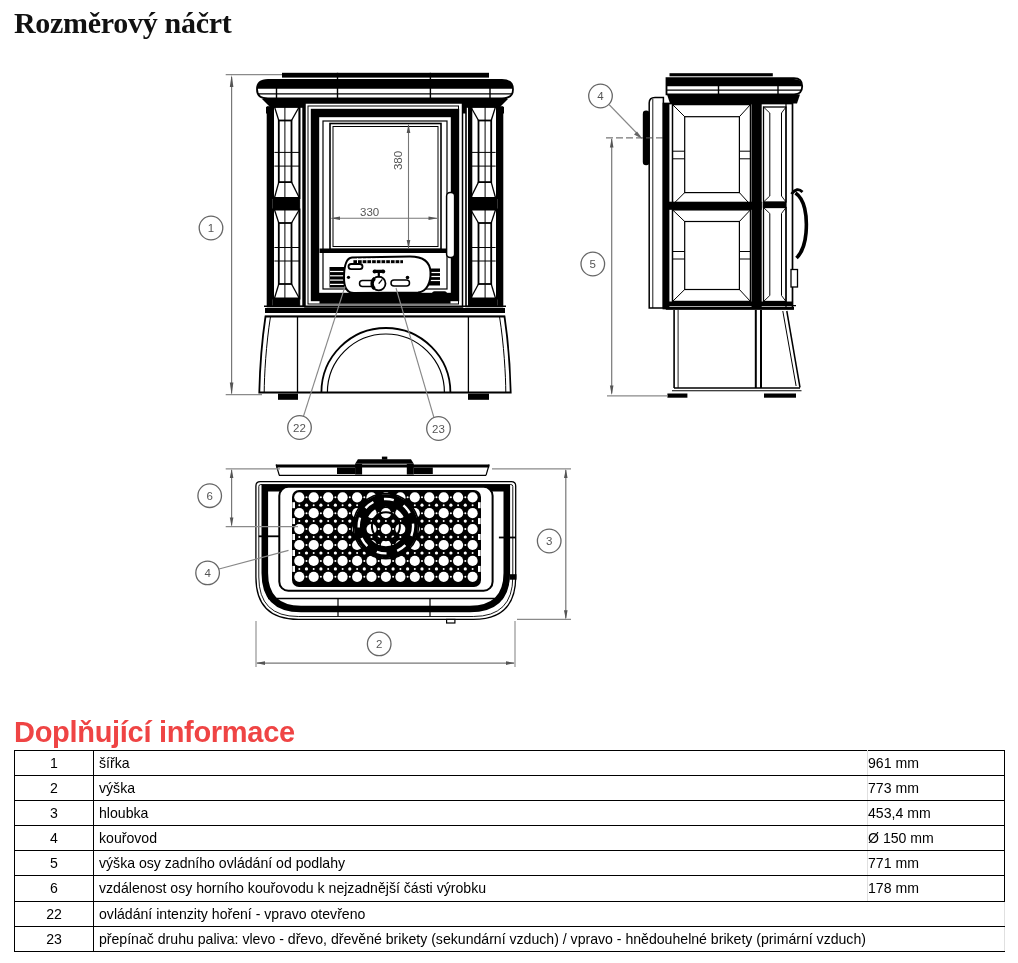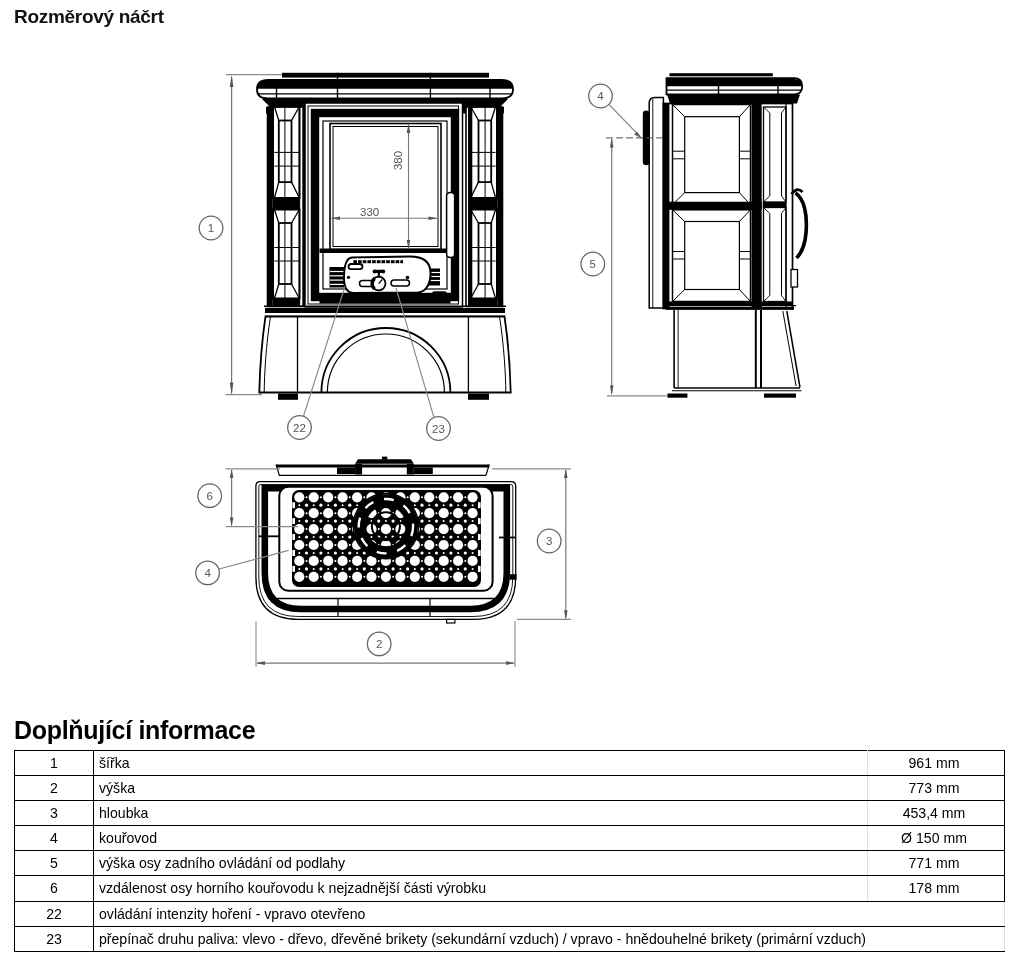--- a/index.html
+++ b/index.html
@@ -1,24 +1,24 @@
 <!DOCTYPE html>
 <html><head>
 <meta charset="utf-8">
 <style>
 html,body{margin:0;padding:0;background:#fff;width:1018px;height:963px;overflow:hidden;}
 body{font-family:"Liberation Sans",sans-serif;position:relative;}
-h1{position:absolute;left:14px;top:6px;margin:0;font-size:19px;font-weight:bold;color:#111;letter-spacing:-0.3px;}
-h2{position:absolute;left:14px;top:716px;margin:0;font-size:25px;font-weight:bold;color:#000000;letter-spacing:-0.3px;}
+h1{position:absolute;left:14px;top:6px;margin:0;font-size:30px;font-weight:bold;color:#111;letter-spacing:-0.3px;font-family:Liberation Serif, serif;}
+h2{position:absolute;left:14px;top:716px;margin:0;font-size:29px;font-weight:bold;color:#ef4444;letter-spacing:-0.3px;}
 #draw{position:absolute;left:0;top:0;}
 table{position:absolute;left:14px;top:750px;width:991px;border-collapse:collapse;table-layout:fixed;font-size:14.1px;color:#000;}
 td{border:1.8px solid #000;height:24.1px;padding:0;line-height:1;vertical-align:middle;}
 td.n{width:78px;text-align:center;}
 td.d{padding-left:5px;border-right:1px solid #e0e0e0;}
-td.v{width:132px;text-align:center;padding-right:4px;border-left:none;}
+td.v{width:132px;text-align:left;padding-right:4px;border-left:none;}
 </style>
 </head>
 <body>
 <h1>Rozměrový náčrt</h1>
 <svg id="draw" width="1018" height="712" viewBox="0 0 1018 712">
 
 <g stroke-linecap="butt" fill="none">
 
   <line x1="225.7" y1="74.6" x2="283" y2="74.6" stroke="#8a8a8a" stroke-width="1.2"></line>
   <line x1="225.7" y1="394.6" x2="262" y2="394.6" stroke="#8a8a8a" stroke-width="1.2"></line>

